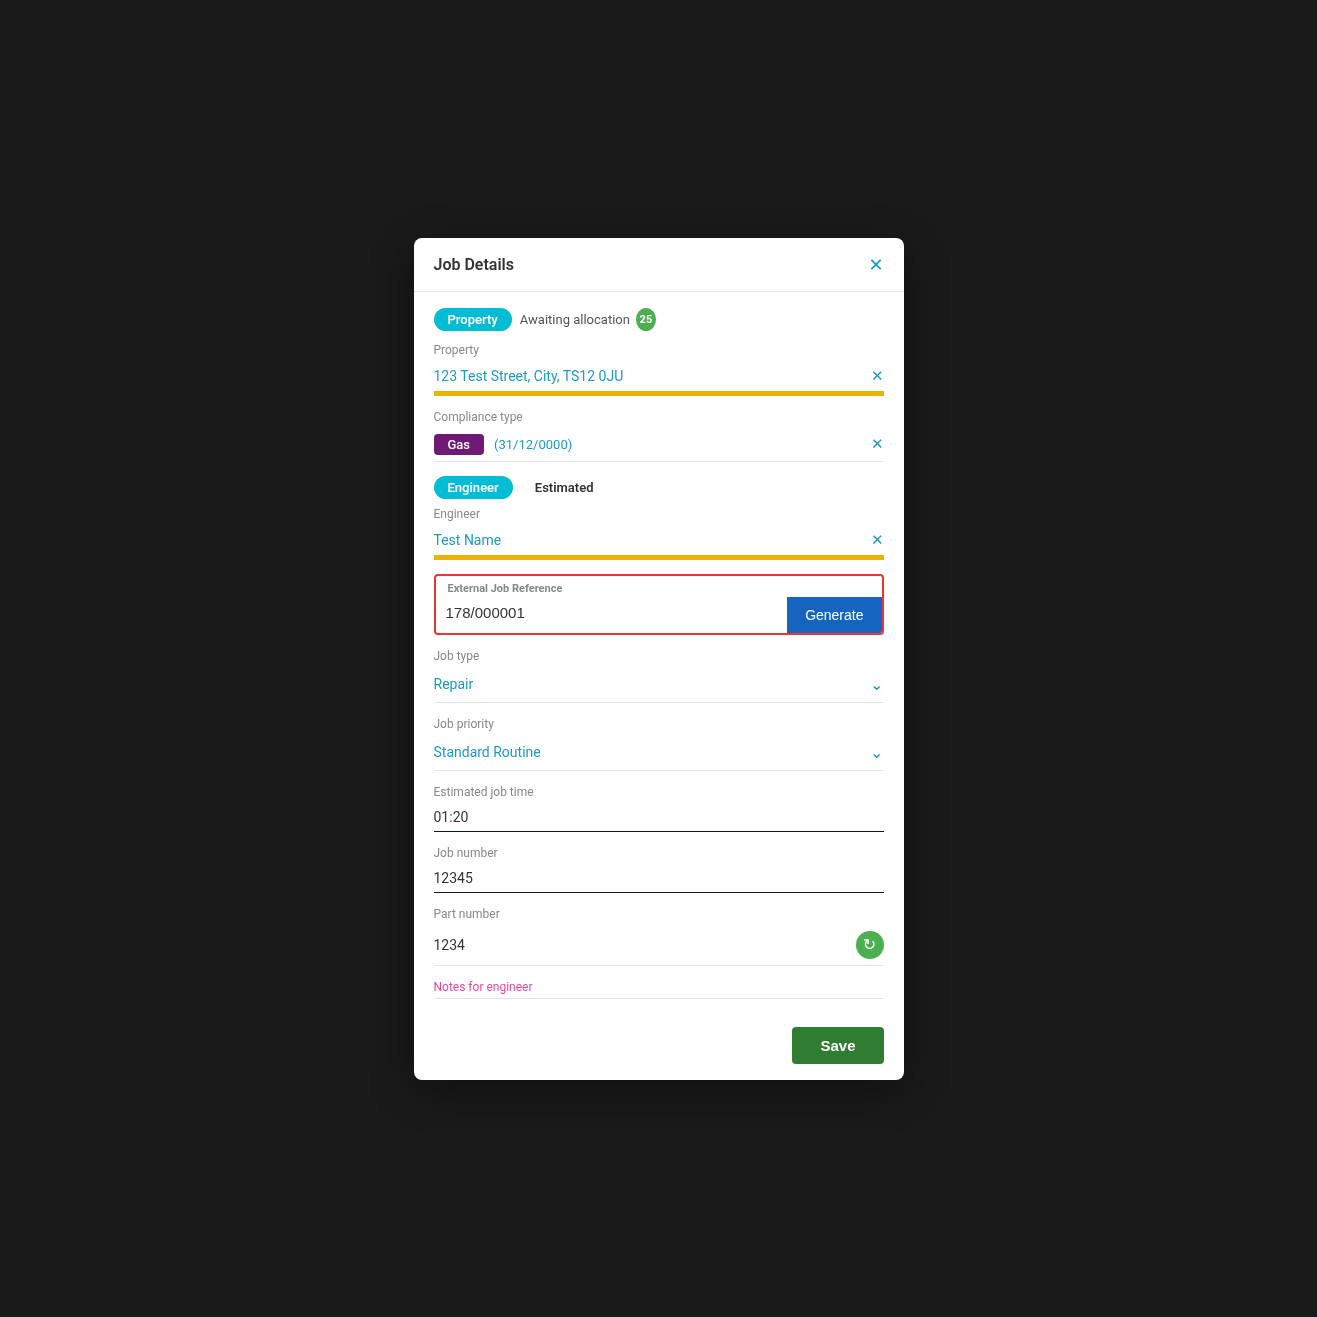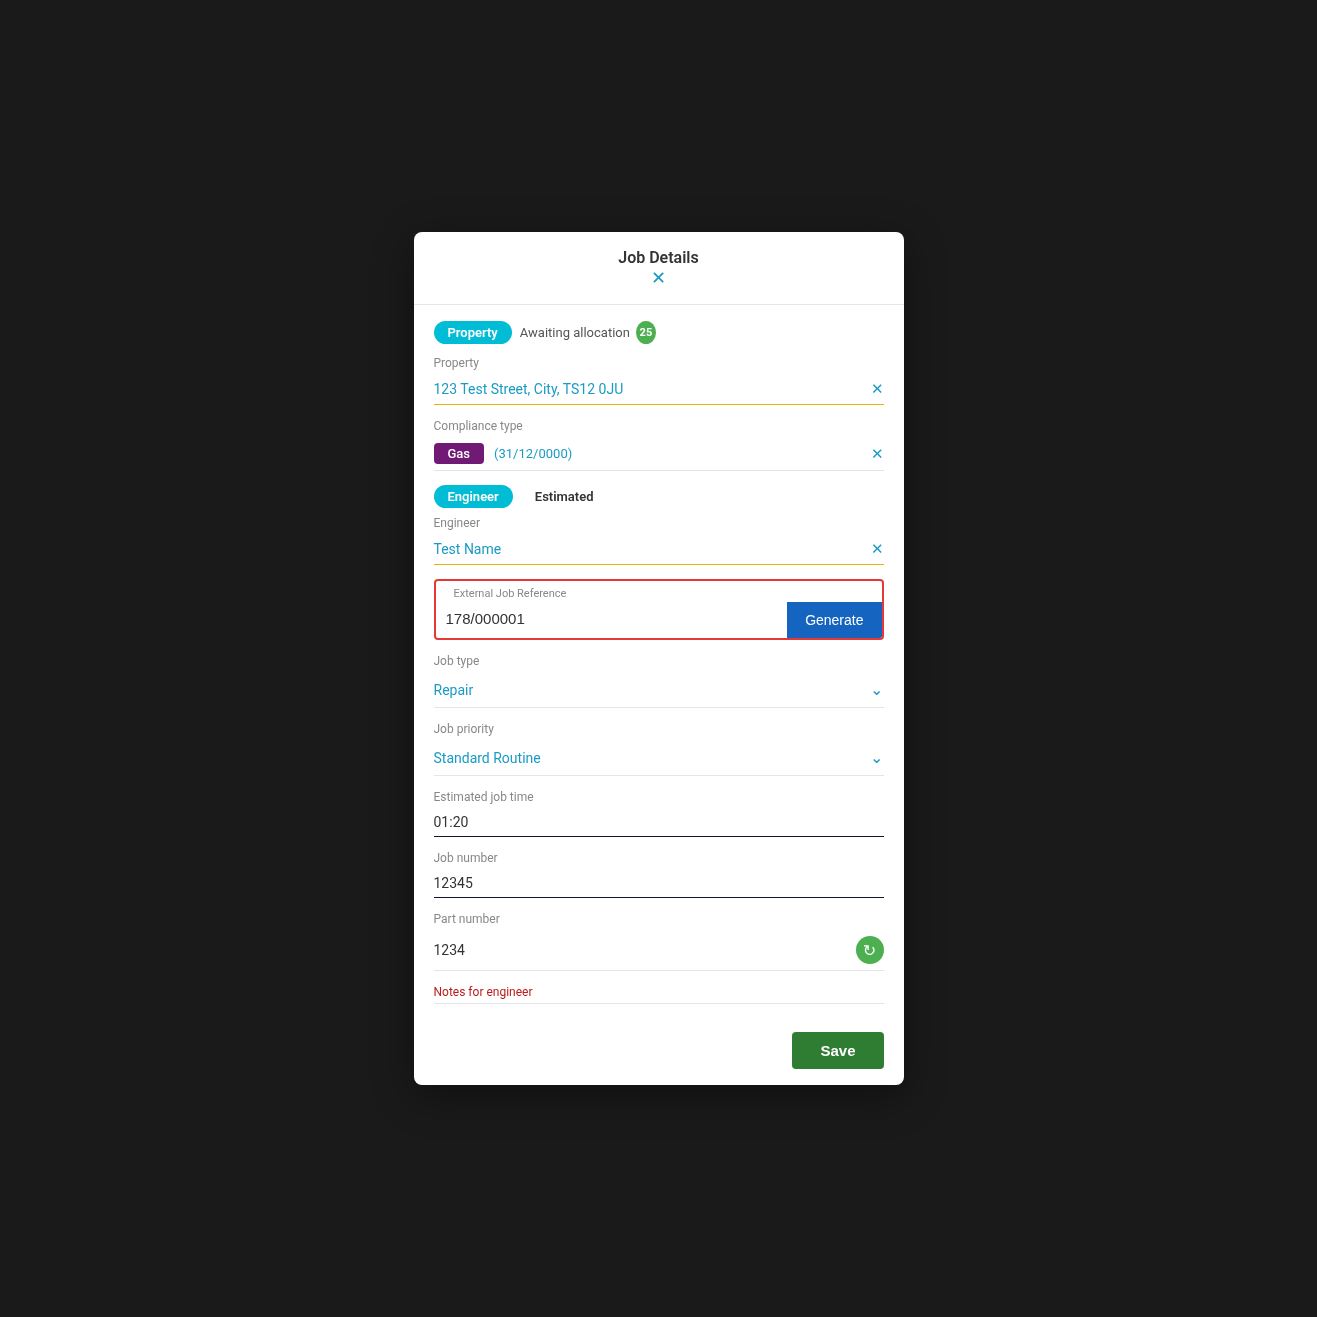--- a/index.html
+++ b/index.html
@@ -17,21 +17,20 @@
       width: 490px;
       box-shadow: 0 10px 40px rgba(0,0,0,0.4);
       overflow: hidden;
     }
     .modal-header {
       display: flex;
       align-items: center;
       justify-content: space-between;
       padding: 16px 20px;
       border-bottom: 1px solid #e5e5e5;
-      flex-direction: column;
     }
     .modal-title {
       font-size: 16px;
       font-weight: 600;
       color: #333;
     }
     .close-icon {
       color: #1a9bc5;
       font-size: 18px;
       cursor: pointer;
@@ -82,21 +81,21 @@
     .field-label {
       font-size: 12px;
       color: #888;
       margin-bottom: 4px;
     }
     .field-value-row {
       display: flex;
       align-items: center;
       justify-content: space-between;
       padding: 6px 0;
-      border-bottom: 1px solid #eab308;
+      border-bottom: 5px solid #eab308;
     }
     .field-link {
       color: #1a9bc5;
       font-size: 14px;
       text-decoration: none;
     }
     .remove-icon {
       color: #1a9bc5;
       cursor: pointer;
       font-size: 15px;
@@ -122,21 +121,22 @@
     }
     .external-ref-box {
       border: 2px solid #e53935;
       border-radius: 4px;
       margin-bottom: 14px;
       overflow: hidden;
     }
     .external-ref-label {
       font-size: 11px;
       color: #888;
-      padding: 6px 18px 2px;
+      padding: 6px 12px 2px;
+      font-weight: bold;
     }
     .external-ref-input-row {
       display: flex;
       align-items: center;
     }
     .external-ref-input {
       flex: 1;
       border: none;
       outline: none;
       padding: 4px 10px 8px;
@@ -192,21 +192,21 @@
       width: 28px;
       height: 28px;
       display: flex;
       align-items: center;
       justify-content: center;
       font-size: 16px;
       cursor: pointer;
     }
     .notes-label {
       font-size: 12px;
-      color: #b91c1c;
+      color: #ec4899;
       margin-top: 10px;
       padding-bottom: 4px;
       border-bottom: 1px solid #e5e5e5;
     }
     .footer-row {
       display: flex;
       justify-content: flex-end;
       padding: 12px 20px 16px;
     }
     .save-btn {

